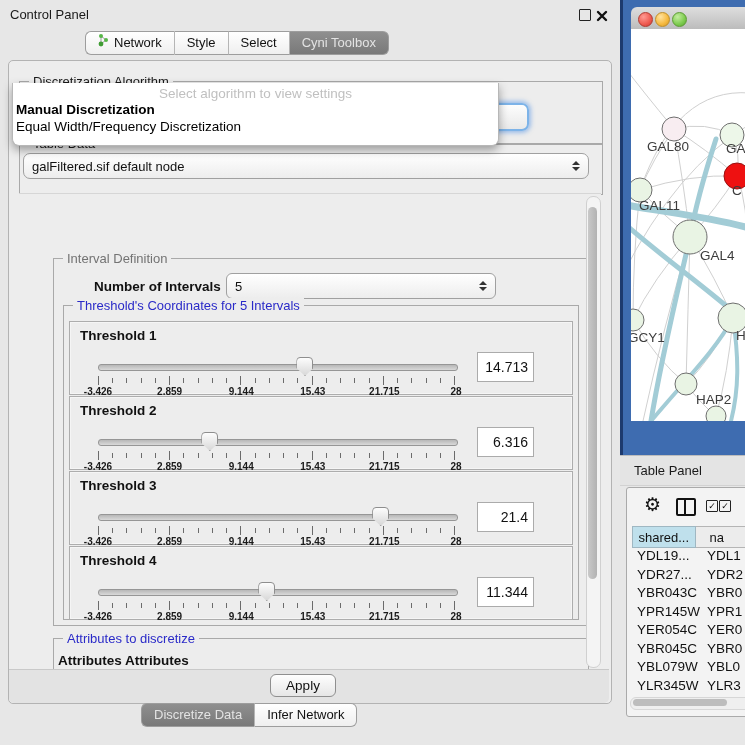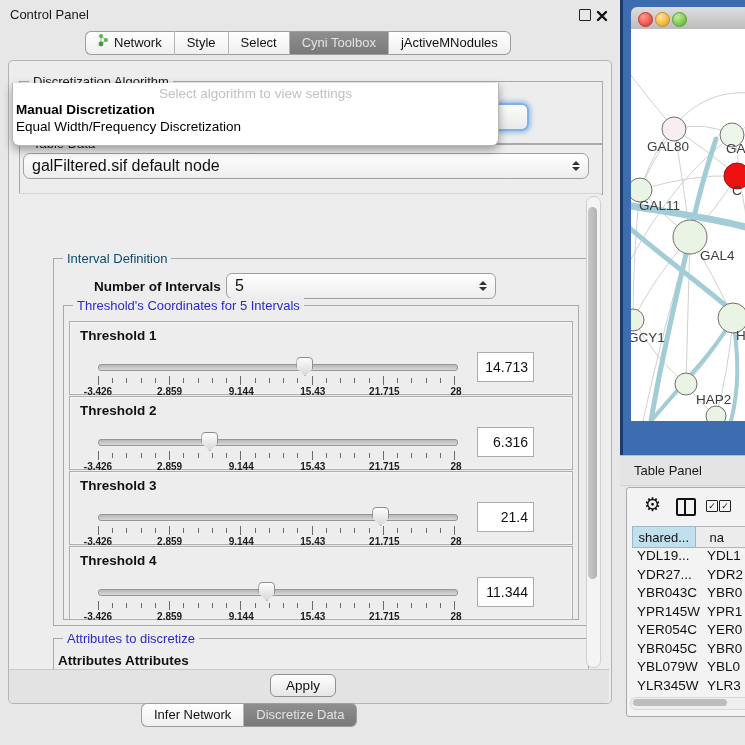--- a/index.html
+++ b/index.html
@@ -35,34 +35,34 @@
   
   #main-panel{
     left:8px;top:60px;width:602px;height:642px;background:#ededed;
     border:1px solid #b3b3b3;border-radius:5px;
   }
   .group{border:1px solid #a9a9a9;background:transparent;}
   .group-title{
     position:absolute;top:-8px;left:9px;background:#ededed;padding:0 4px;
     font-size:13px;color:#1a1a1a;line-height:15px;white-space:nowrap;
   }
-  .group-title.green{color:#0c4a6e;}
+  .group-title.green{color:#737373;}
   .group-title.blue{color:#2a2ac8;}
 
   #algo-group{left:10px;top:20px;width:582px;height:62px;}
   #algo-combo-fragment{
     left:486px;top:42px;width:30px;height:24px;border-radius:0 7px 7px 0;
     background:linear-gradient(#fdfdfd,#e9e9e9);
     border:2px solid #7db3e8;box-shadow:0 0 4px 2px rgba(90,150,230,.55);
   }
 
   #table-data-group{left:10px;top:82px;width:582px;height:50px;}
   .combo{
     background:linear-gradient(#ffffff,#ededed);border:1px solid #a0a0a0;border-radius:7px;
-    font-size:16px;color:#111;display:flex;align-items:center;padding:0 8px;
+    font-size:13px;color:#111;display:flex;align-items:center;padding:0 8px;
   }
   .combo .combo-text{flex:1;overflow:hidden;white-space:nowrap;}
   .stepper{width:9px;display:flex;flex-direction:column;align-items:center;gap:2px;}
   .stepper .up{width:0;height:0;border-left:4px solid transparent;border-right:4px solid transparent;border-bottom:4px solid #333;}
   .stepper .dn{width:0;height:0;border-left:4px solid transparent;border-right:4px solid transparent;border-top:4px solid #333;}
   #table-data-combo{left:14px;top:92px;width:548px;height:24px;}
 
   
   #scroll-viewport{left:10px;top:132px;width:582px;height:476px;overflow:hidden;background:#ededed;border-top:1px solid #d6d6d6;}
   #v-scrollbar{left:567px;top:2px;width:13px;height:470px;background:#f4f4f4;border:1px solid #d0d0d0;border-radius:7px;}
@@ -185,23 +185,20 @@
         <span>Network</span>
       </div>
       <div class="tab">
         <span>Style</span>
       </div>
       <div class="tab">
         <span>Select</span>
       </div>
       <div class="tab selected">
         <span>Cyni Toolbox</span>
-      </div>
-      <div class="tab">
-        <span>jActiveMNodules</span>
       </div>
     </div>
 
   <div id="main-panel" class="abs">
 
     <div id="algo-group" class="abs group">
       <div class="group-title">Discretization Algorithm</div>
     </div>
     <div id="algo-combo-fragment" class="abs"></div>
 
@@ -421,25 +418,25 @@
           <div class="thumb"></div>
         </div>
     </div>
 
     <div id="apply-row" class="abs">
       <div id="apply-button" class="abs">Apply</div>
     </div>
   </div>
 
   <div id="bottom-tabs" class="abs tabstrip">
+      <div class="tab selected">
+        <span>Discretize Data</span>
+      </div>
       <div class="tab">
         <span>Infer Network</span>
-      </div>
-      <div class="tab selected">
-        <span>Discretize Data</span>
       </div>
     </div>
 
   <div id="algo-popup" class="abs">
     <div id="popup-placeholder">Select algorithm to view settings</div>
     <div id="popup-items">
         <div class="popup-item bold" style="top: 19px;">Manual Discretization</div>
         <div class="popup-item" style="top: 36px;">Equal Width/Frequency Discretization</div>
       </div>
   </div>

